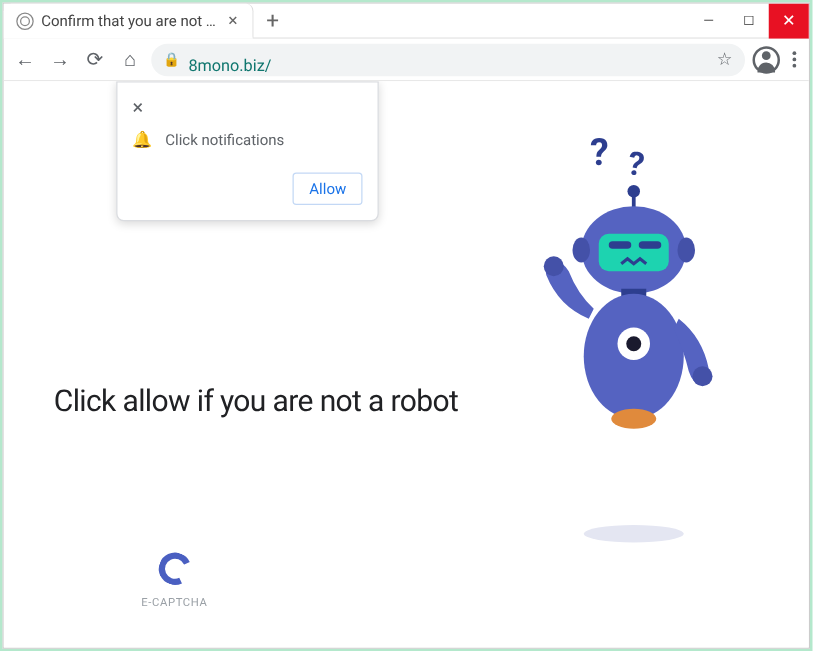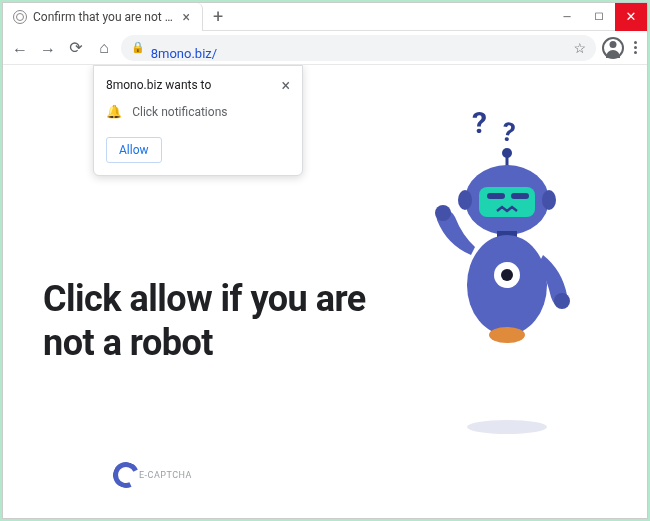--- a/index.html
+++ b/index.html
@@ -14,42 +14,42 @@
     .new-tab { font-size: 18px; color: #666; padding: 0 10px; cursor: pointer; }
     .win-controls { margin-left: auto; display: flex; }
     .win-btn { width: 32px; height: 28px; display: flex; align-items: center; justify-content: center; font-size: 10px; cursor: pointer; }
     .win-min { color: #333; }
     .win-max { color: #333; }
     .win-close { background: #e81123; color: #fff; font-size: 13px; }
     .toolbar { height: 34px; display: flex; align-items: center; padding: 0 6px; gap: 6px; border-bottom: 1px solid #e8e8e8; background: #fff; }
     .nav-icon { width: 22px; height: 22px; display: flex; align-items: center; justify-content: center; color: #5f6368; cursor: pointer; font-size: 16px; }
     .address-bar { flex: 1; height: 26px; background: #f1f3f4; border-radius: 13px; display: flex; align-items: center; padding: 0 10px; gap: 6px; font-size: 13px; color: #5f6368; }
     .lock-icon { font-size: 11px; color: #5f6368; }
-    .url-text { flex: 1; color: #1d4ed8; margin-top: 12px; }
+    .url-text { flex: 1; color: #0f766e; margin-top: 12px; }
     .star-icon { color: #5f6368; font-size: 14px; }
     .avatar { width: 22px; height: 22px; border: 2px solid #5f6368; border-radius: 50%; position: relative; }
     .avatar::before { content: ""; position: absolute; width: 7px; height: 7px; background: #5f6368; border-radius: 50%; top: 2px; left: 50%; transform: translateX(-50%); }
     .avatar::after { content: ""; position: absolute; width: 14px; height: 8px; background: #5f6368; border-radius: 8px 8px 0 0; bottom: -1px; left: 50%; transform: translateX(-50%); }
     .menu-dots { display: flex; flex-direction: column; gap: 2px; cursor: pointer; padding: 4px; }
     .menu-dots span { width: 3px; height: 3px; background: #5f6368; border-radius: 50%; }
     .content { flex: 1; background: #fff; position: relative; overflow: hidden; }
     .permission-popup { position: absolute; top: 0; left: 90px; width: 210px; background: #fff; border: 1px solid #dadce0; border-radius: 0 0 6px 6px; box-shadow: 0 2px 8px rgba(0,0,0,0.15); padding: 12px; font-size: 12px; z-index: 10; }
     .popup-header { display: flex; justify-content: space-between; align-items: flex-start; }
     .popup-title { color: #202124; font-size: 12px; }
     .popup-close { font-size: 16px; color: #5f6368; cursor: pointer; line-height: 1; }
     .popup-row { display: flex; align-items: center; gap: 10px; margin-top: 10px; color: #5f6368; font-size: 12px; }
     .bell-icon { font-size: 13px; color: #5f6368; }
-    .popup-buttons { display: flex; gap: 6px; justify-content: space-between; margin-top: 18px; }
+    .popup-buttons { display: flex; gap: 6px; justify-content: flex-end; margin-top: 18px; }
     .popup-btn { padding: 5px 12px; font-size: 12px; border: 1px solid #dadce0; border-radius: 3px; background: #fff; cursor: pointer; }
     .popup-btn.allow { color: #1a73e8; border-color: #c3d8f5; }
     .popup-btn.block { color: #1a73e8; border-color: #c3d8f5; }
     .main-area { display: flex; align-items: center; height: 100%; padding: 0 40px; }
     .text-section { flex: 1; padding-top: 60px; }
-    .headline { font-size: 36px; font-weight: 700; color: #202124; line-height: 1.2; letter-spacing: -0.5px; }
-    .captcha-logo { position: absolute; bottom: 30px; left: 110px; display: flex; flex-direction: row; align-items: center; gap: 0; }
+    .headline { font-size: 24px; font-weight: 400; color: #202124; line-height: 1.2; letter-spacing: -0.5px; }
+    .captcha-logo { position: absolute; bottom: 30px; left: 110px; display: flex; flex-direction: column; align-items: center; gap: 10px; }
     .captcha-c { width: 26px; height: 26px; border: 5px solid #4a5fc1; border-radius: 50%; border-right-color: transparent; transform: rotate(20deg); }
     .captcha-label { font-size: 9px; color: #9aa0a6; letter-spacing: 0.5px; }
     .robot-section { width: 230px; height: 100%; position: relative; }
     .robot { position: absolute; right: 10px; top: 80px; }
     .qmark { position: absolute; font-size: 30px; font-weight: 700; color: #2d3e8f; }
     .qmark.q1 { top: -40px; left: 55px; }
     .qmark.q2 { top: -28px; left: 85px; transform: rotate(10deg); font-size: 26px; }
     .shadow { position: absolute; bottom: -45px; left: 50%; transform: translateX(-50%); width: 80px; height: 14px; background: #e4e6f2; border-radius: 50%; }
   </style>
 </head>
@@ -84,21 +84,20 @@
     <span class="menu-dots">
         <span></span>
         <span></span>
         <span></span>
       </span>
   </div>
 
   <div class="content">
     <div class="permission-popup">
       <div class="popup-header">
-        <span class="popup-title">8mono.biz wants to</span>
         <span class="popup-close">×</span>
       </div>
       <div class="popup-row">
         <span class="bell-icon">🔔</span>
         <span>Click notifications</span>
       </div>
       <div class="popup-buttons">
         <button class="popup-btn allow">Allow</button>
       </div>
     </div>

